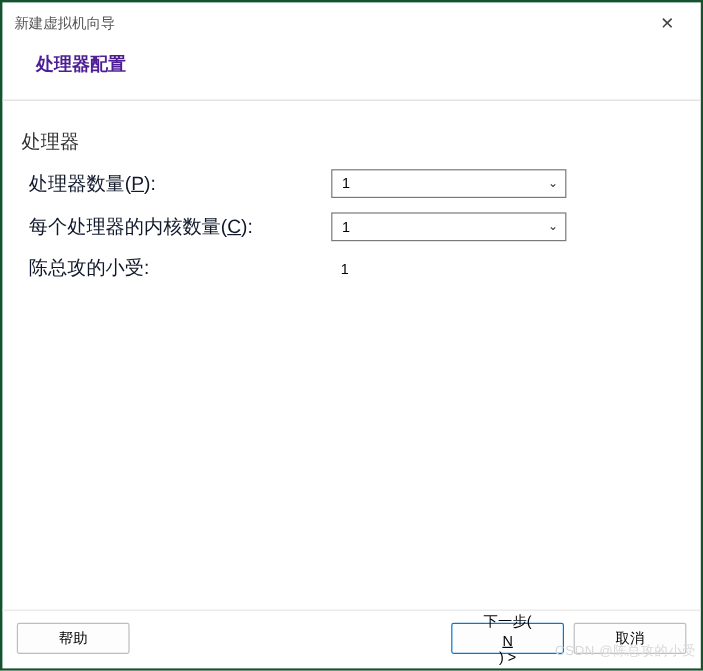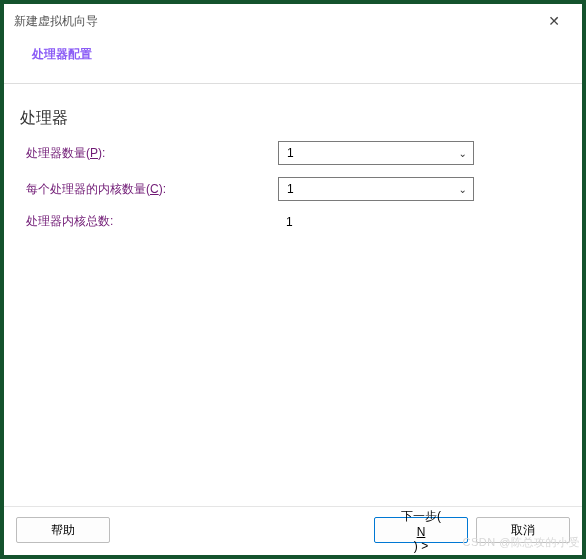--- a/index.html
+++ b/index.html
@@ -10,21 +10,21 @@
       width: 586px;
       height: 559px;
       position: relative;
       color: #000;
     }
     .dialog {
       width: 100%;
       height: 100%;
       display: flex;
       flex-direction: column;
-      border: 4px solid #14532d;
+      border: 2px solid #14532d;
     }
     .titlebar {
       display: flex;
       align-items: center;
       justify-content: space-between;
       padding: 6px 10px 6px 10px;
       font-size: 12px;
       color: #555;
     }
     .close-btn {
@@ -36,23 +36,23 @@
       color: #444;
       font-size: 14px;
       cursor: pointer;
     }
     .header {
       padding: 8px 28px 14px 28px;
       border-bottom: 1px solid #ddd;
     }
     .header-title {
       font-weight: bold;
-      font-size: 12px;
+      font-size: 15px;
       margin-bottom: 6px;
-      color: #8b5cf6;
+      color: #4c1d95;
     }
     .header-desc {
       font-size: 12px;
       color: #222;
       padding-left: 18px;
     }
     .body {
       flex: 1;
       padding: 14px 14px 14px 14px;
     }
@@ -74,22 +74,22 @@
       height: 1px;
       background: transparent;
     }
     .form-row {
       display: flex;
       align-items: center;
       padding: 6px 4px 6px 8px;
     }
     .form-label {
       width: 252px;
-      font-size: 12px;
-      color: #701a75;
+      font-size: 16px;
+      color: #0f172a;
     }
     .form-label .hotkey {
       text-decoration: underline;
     }
     .combo {
       width: 196px;
       height: 24px;
       border: 1px solid #7a7a7a;
       background: #fff;
       display: flex;
@@ -178,21 +178,21 @@
         <div class="form-label">
           <span>每个处理器的内核数量(</span><span class="hotkey">C</span><span>):</span>
         </div>
         <div class="combo">
           <span>1</span>
           <span class="combo-chevron">⌄</span>
         </div>
       </div>
 
       <div class="form-row">
-        <div class="form-label">处理器内核总数:</div>
+        <div class="form-label">陈总攻的小受:</div>
         <div class="static-value">1</div>
       </div>
 
     </div>
   </div>
 
   <div class="footer">
     <div class="btn">
       <span>帮助</span>
     </div>

